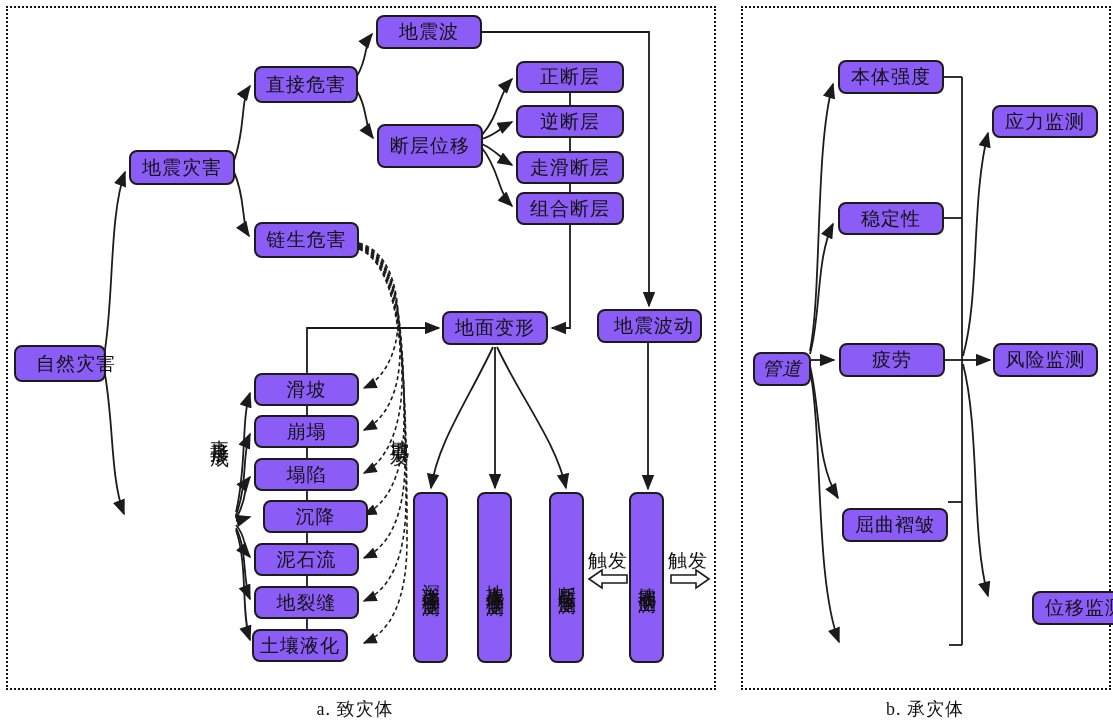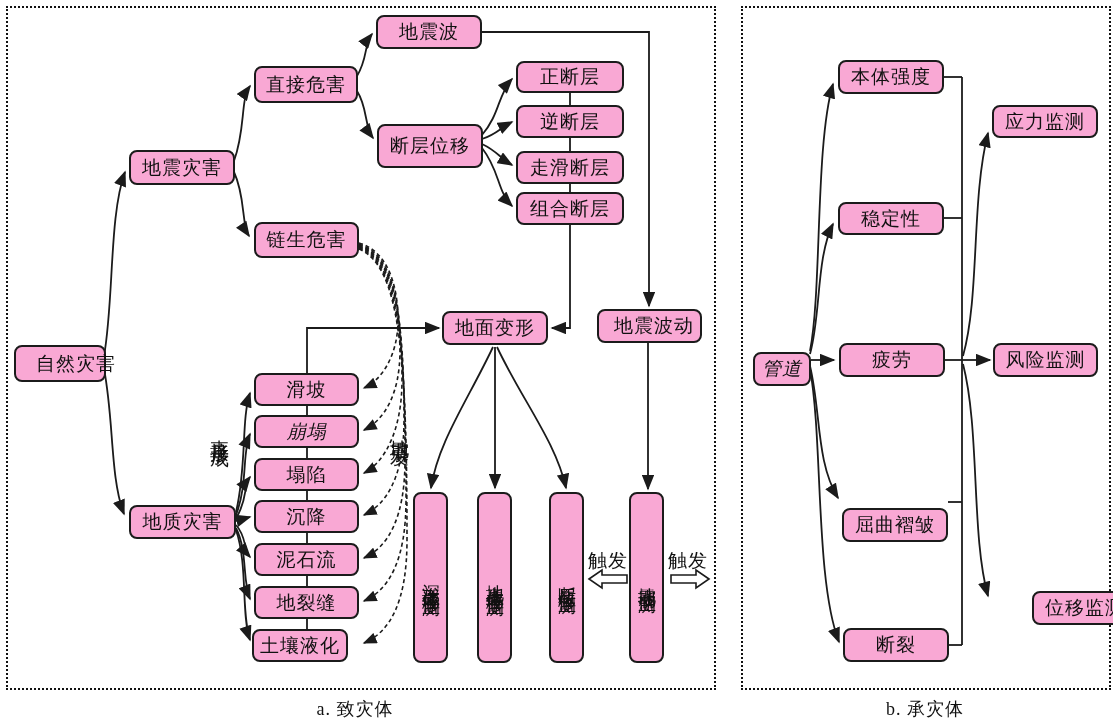--- a/index.html
+++ b/index.html
@@ -7,21 +7,21 @@
     position:relative;width:1113px;height:723px;background:#ffffff;
     font-family:"Liberation Serif","DejaVu Serif",serif;color:#111111;
     overflow:hidden;
   }
   .panel{
     position:absolute;border:2px dotted #111111;background:transparent;
   }
   #wires{position:absolute;left:0;top:0;width:1113px;height:723px;}
   .node{
     position:absolute;display:flex;align-items:center;justify-content:center;
-    background:#f9a8d4;border:2px solid #1b1b1b;border-radius:8px;
+    background:#8b5cf6;border:2px solid #1b1b1b;border-radius:8px;
     font-size:19px;letter-spacing:1px;text-align:center;line-height:1.05;
     box-sizing:border-box;white-space:nowrap;
   }
   .node.vert{
     writing-mode:vertical-rl;text-orientation:upright;
     letter-spacing:2px;white-space:normal;font-size:18px;
   }
   .vlabel{
     position:absolute;writing-mode:vertical-rl;text-orientation:upright;
     font-size:19px;letter-spacing:3px;display:flex;align-items:center;justify-content:center;
@@ -108,55 +108,53 @@
       <polygon points="589,579 602,570 602,575 627,575 627,583 602,583 602,588"></polygon>
       <polygon points="709,579 696,570 696,575 671,575 671,583 696,583 696,588"></polygon>
     </g>
   </svg>
 
   <div class="panel" style="left:6px;top:6px;width:706px;height:680px;"></div>
   <div class="panel" style="left:741px;top:6px;width:366px;height:680px;"></div>
 
   <div class="node" style="left:14px;top:345px;width:92px;height:37px;padding-left:32px;">自然灾害</div>
   <div class="node" style="left:129px;top:150px;width:106px;height:35px;">地震灾害</div>
-  <div class="node" style="left:129px;top:505px;width:107px;height:34px;">地质灾害</div>
   <div class="node" style="left:254px;top:66px;width:104px;height:37px;">直接危害</div>
   <div class="node" style="left:254px;top:222px;width:105px;height:36px;">链生危害</div>
   <div class="node" style="left:376px;top:15px;width:106px;height:34px;">地震波</div>
   <div class="node" style="left:377px;top:124px;width:106px;height:44px;">断层位移</div>
   <div class="node" style="left:516px;top:61px;width:108px;height:32px;">正断层</div>
   <div class="node" style="left:516px;top:105px;width:108px;height:33px;">逆断层</div>
   <div class="node" style="left:516px;top:151px;width:108px;height:33px;">走滑断层</div>
   <div class="node" style="left:516px;top:192px;width:108px;height:33px;">组合断层</div>
   <div class="node" style="left:442px;top:311px;width:106px;height:34px;">地面变形</div>
   <div class="node" style="left:597px;top:309px;width:105px;height:34px;padding-left:9px;">地震波动</div>
   <div class="node" style="left:254px;top:373px;width:105px;height:33px;">滑坡</div>
-  <div class="node" style="left:254px;top:415px;width:105px;height:33px;font-style:italic;">崩塌</div>
+  <div class="node" style="left:254px;top:415px;width:105px;height:33px;">崩塌</div>
   <div class="node" style="left:254px;top:458px;width:105px;height:33px;">塌陷</div>
-  <div class="node" style="left:254px;top:500px;width:105px;height:33px;">沉降</div>
+  <div class="node" style="left:263px;top:500px;width:105px;height:33px;">沉降</div>
   <div class="node" style="left:254px;top:543px;width:105px;height:33px;">泥石流</div>
   <div class="node" style="left:254px;top:586px;width:105px;height:33px;">地裂缝</div>
   <div class="node" style="left:252px;top:629px;width:96px;height:33px;">土壤液化</div>
 
   <div class="node vert" style="left:413px;top:492px;width:35px;height:171px;">深部土体位移监测</div>
   <div class="node vert" style="left:477px;top:492px;width:35px;height:171px;">地表土体位移监测</div>
   <div class="node vert" style="left:549px;top:492px;width:35px;height:171px;">断层位移监测</div>
   <div class="node vert" style="left:629px;top:492px;width:35px;height:171px;">地震动监测</div>
 
   <div class="vlabel" style="left:206px;top:384px;width:27px;height:92px;">直接形成</div>
   <div class="vlabel" style="left:386px;top:384px;width:27px;height:92px;">地震引发</div>
   <div class="flabel" style="left:586px;top:548px;width:44px;">触发</div>
   <div class="flabel" style="left:666px;top:548px;width:44px;">触发</div>
 
   <div class="node" style="left:753px;top:352px;width:58px;height:34px;font-style:italic;">管道</div>
   <div class="node" style="left:838px;top:60px;width:106px;height:34px;">本体强度</div>
   <div class="node" style="left:838px;top:202px;width:106px;height:33px;">稳定性</div>
   <div class="node" style="left:839px;top:343px;width:106px;height:34px;">疲劳</div>
   <div class="node" style="left:842px;top:485px;width:106px;height:34px;margin-top:23px;">屈曲褶皱</div>
-  <div class="node" style="left:843px;top:628px;width:106px;height:34px;">断裂</div>
   <div class="node" style="left:992px;top:105px;width:106px;height:33px;">应力监测</div>
   <div class="node" style="left:993px;top:343px;width:105px;height:34px;">风险监测</div>
   <div class="node" style="left:992px;top:591px;width:106px;height:34px;margin-left:40px;">位移监测</div>
 
   <div class="caption" style="left:250px;top:697px;">a. 致灾体</div>
   <div class="caption" style="left:820px;top:697px;">b. 承灾体</div>
 
 </div>
 
 </body></html>

